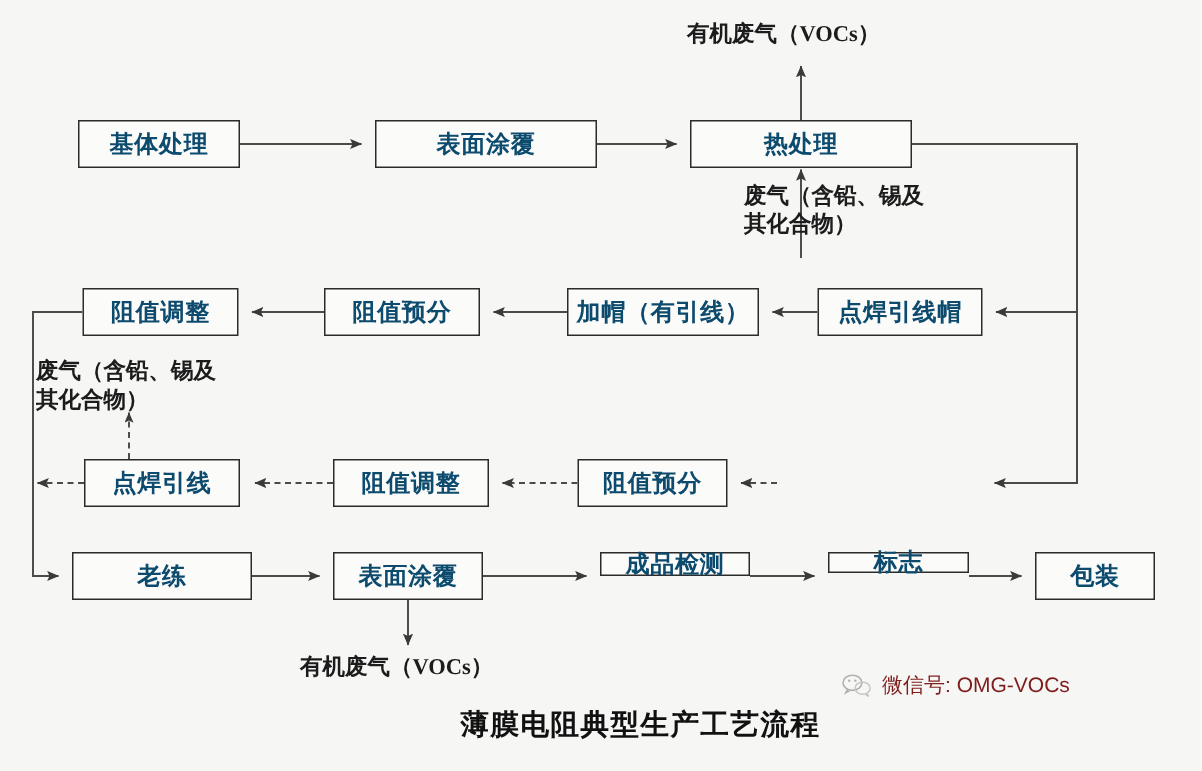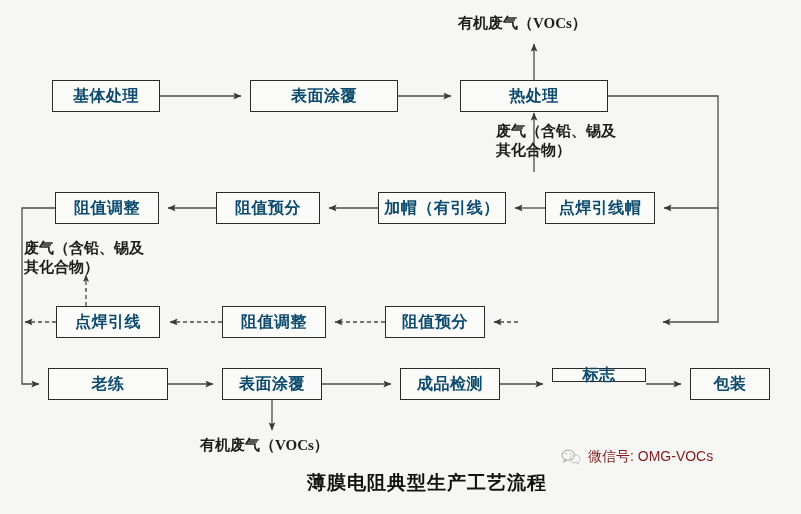--- a/index.html
+++ b/index.html
@@ -137,21 +137,21 @@
   <div class="box" style="left:385px;top:306px;width:100px;height:32px;">阻值预分</div>
 
   <div class="box" style="left:222px;top:306px;width:104px;height:32px;">阻值调整</div>
 
   <div class="box" style="left:56px;top:306px;width:104px;height:32px;">点焊引线</div>
 
   <div class="box" style="left:48px;top:368px;width:120px;height:32px;">老练</div>
 
   <div class="box" style="left:222px;top:368px;width:100px;height:32px;">表面涂覆</div>
 
-  <div class="box" style="left:400px;top:368px;width:100px;height:32px;">成品检测</div>
+  <div class="box" style="left:400px;top:368px;width:100px;height:16px;">成品检测</div>
 
   <div class="box" style="left:552px;top:368px;width:94px;height:14px;">标志</div>
 
   <div class="box" style="left:690px;top:368px;width:80px;height:32px;">包装</div>
 
   <div class="note" style="left:458px;top:14px;">有机废气（VOCs）</div>
 
   <div class="note" style="left:496px;top:122px;">
     <div>废气（含铅、锡及</div>
     <div>其化合物）</div>

